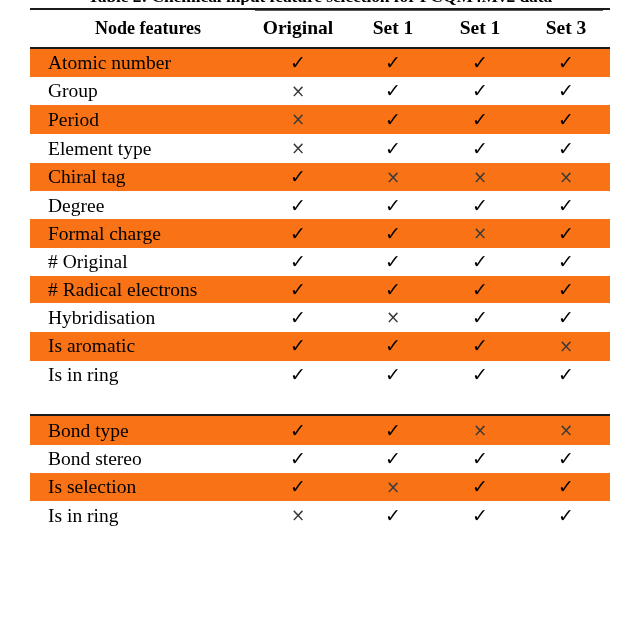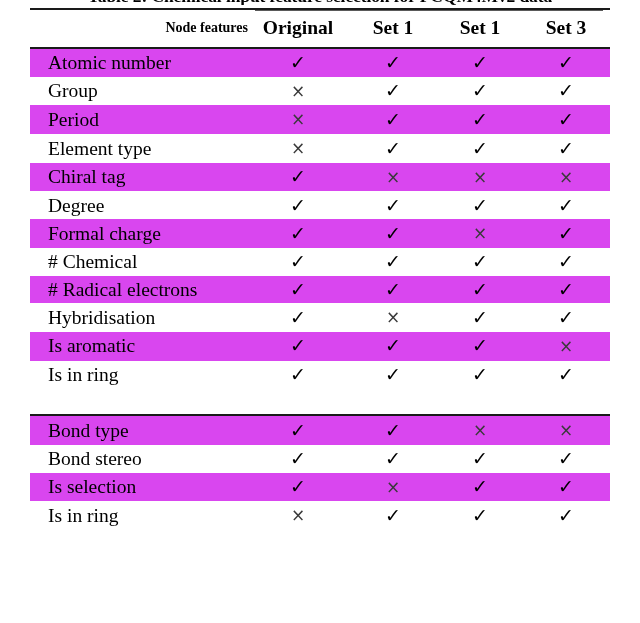--- a/index.html
+++ b/index.html
@@ -96,22 +96,22 @@
     padding: 0;
   }
   th.col-head {
     font-weight: bold;
     font-size: 19.5px;
     padding: 6px 0 8px 0;
     font-family: "Liberation Serif", "DejaVu Serif", serif;
   }
   th.sect-head {
     font-weight: bold;
-    font-size: 14px;
-    text-align: right;
+    font-size: 18px;
+    text-align: center;
     padding: 6px 0 8px 18px;
     font-family: "Liberation Serif", "DejaVu Serif", serif;
     white-space: nowrap;
   }
 
   
   tr.drow td {
     font-size: 19.5px;
     line-height: 19.5px;
     padding: 4.1px 0 4.1px 0;
@@ -119,21 +119,21 @@
   }
   tr.drow td.feat {
     text-align: left;
     padding-left: 18px;
     white-space: nowrap;
   }
   tr.drow td.mark {
     text-align: center;
   }
   tr.shaded td {
-    background: #d946ef;
+    background: #f97316;
   }
 
   
   tr.gap td {
     height: 26px;
     padding: 0;
     font-size: 0;
     line-height: 0;
     background: #ffffff;
   }
@@ -230,21 +230,21 @@
           <td class="mark"><span class="glyph-check">✓</span></td>
         </tr>
         <tr class="drow shaded">
           <td class="feat">Formal charge</td>
           <td class="mark"><span class="glyph-check">✓</span></td>
           <td class="mark"><span class="glyph-check">✓</span></td>
           <td class="mark"><span class="glyph-cross">×</span></td>
           <td class="mark"><span class="glyph-check">✓</span></td>
         </tr>
         <tr class="drow">
-          <td class="feat"># Chemical</td>
+          <td class="feat"># Original</td>
           <td class="mark"><span class="glyph-check">✓</span></td>
           <td class="mark"><span class="glyph-check">✓</span></td>
           <td class="mark"><span class="glyph-check">✓</span></td>
           <td class="mark"><span class="glyph-check">✓</span></td>
         </tr>
         <tr class="drow shaded">
           <td class="feat"># Radical electrons</td>
           <td class="mark"><span class="glyph-check">✓</span></td>
           <td class="mark"><span class="glyph-check">✓</span></td>
           <td class="mark"><span class="glyph-check">✓</span></td>

